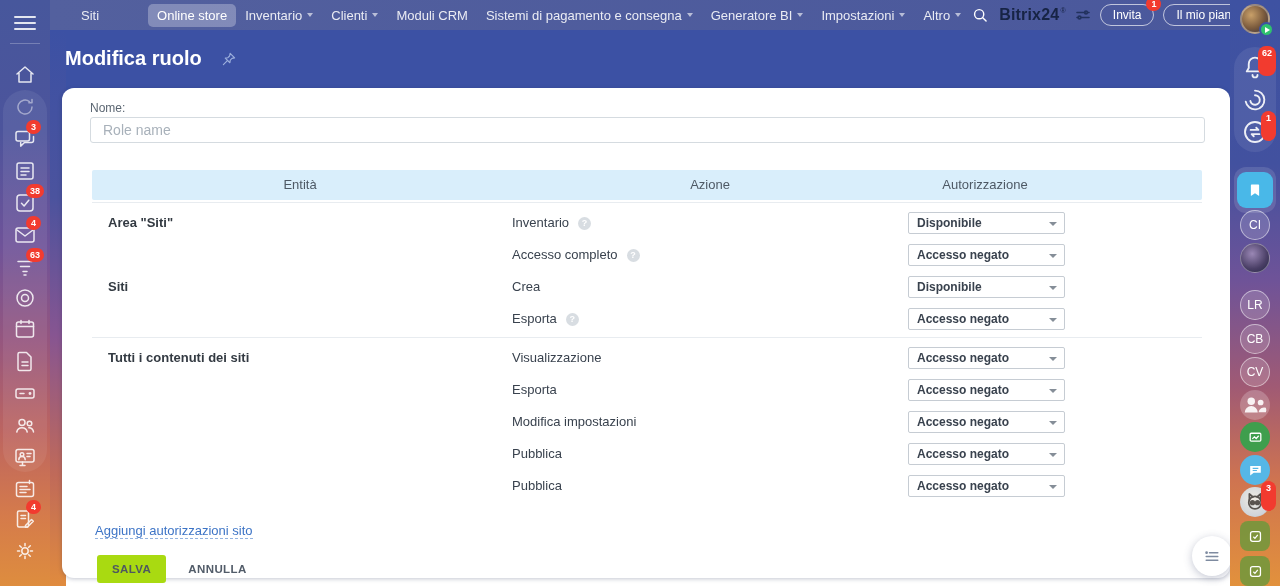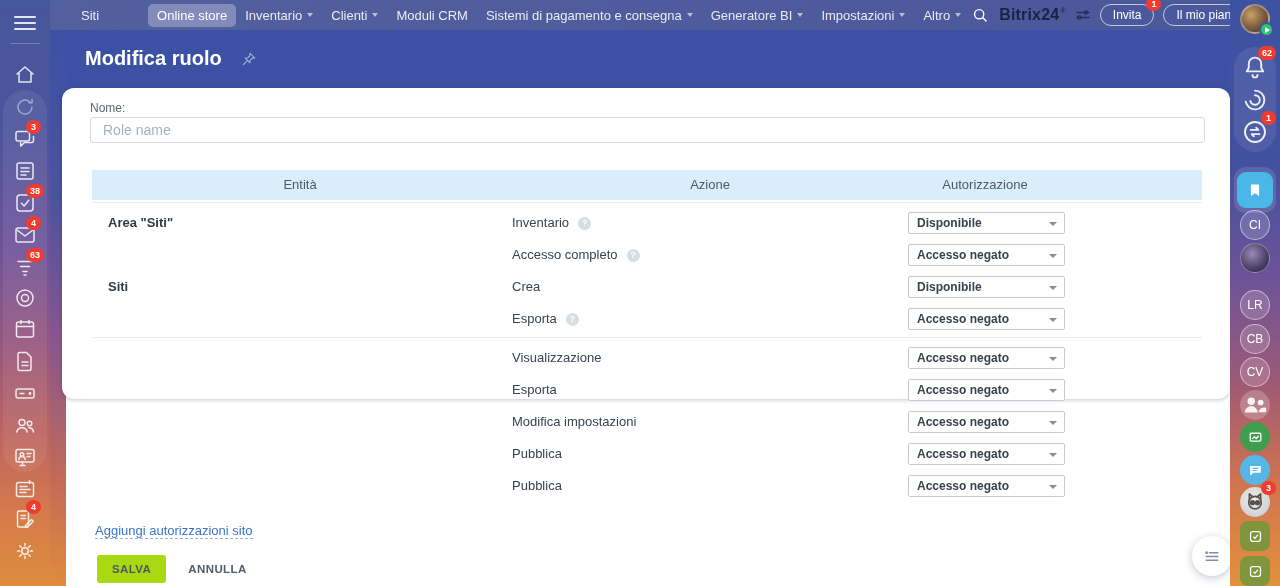--- a/index.html
+++ b/index.html
@@ -21,21 +21,21 @@
 
   
   .right-rail { position:absolute; left:1230px; top:0; width:50px; height:586px;
     background:linear-gradient(180deg,#3e52a2 0%,#42519f 28%,#6f5398 48%,#a05a74 66%,#cf7450 82%,#e2913c 100%); z-index:5; }
   .rr-pill-a { position:absolute; left:4px; top:47px; width:42px; height:105px; background:rgba(255,255,255,.08); border-radius:21px; }
   .rr-pill-b { position:absolute; left:4px; top:167px; width:42px; height:46px; background:rgba(255,255,255,.12); border-radius:12px; }
   .rr-item { position:absolute; left:10px; width:30px; height:30px; cursor:pointer; }
   .rr-item svg { width:100%; height:100%; stroke:#fff; stroke-width:1.5; fill:none; stroke-linecap:round; stroke-linejoin:round; opacity:.9; }
   .circle-avatar { border-radius:50%; width:30px; height:30px; display:flex; align-items:center; justify-content:center; }
   .monogram { background:rgba(255,255,255,.16); border:1.5px solid rgba(255,255,255,.5); color:#fff; font-size:12px; font-weight:normal; }
-  .rr-badge { position:absolute; top:-6px; right:-6px; min-width:15px; height:14px; padding:0 4px; background:#f23b2f; border-radius:8px;
+  .rr-badge { position:absolute; top:-6px; right:-6px; min-width:15px; height:30px; padding:0 4px; background:#f23b2f; border-radius:8px;
     color:#fff; font-size:9px; font-weight:bold; line-height:14px; text-align:center; z-index:2; }
   .bookmark-tile { position:absolute; left:7px; width:36px; height:36px; background:#49b8e8; border-radius:9px; display:flex; align-items:center; justify-content:center; cursor:pointer; }
   .tile { position:absolute; left:10px; width:30px; height:30px; border-radius:8px; display:flex; align-items:center; justify-content:center; cursor:pointer; }
 
   
   .main { position:absolute; left:50px; top:0; width:1180px; height:586px; background:#fff; }
   .bg-top { position:absolute; left:0; top:30px; width:1180px; height:170px; background:#3c51a4; }
   .left-strip { position:absolute; left:0; top:30px; width:16px; height:556px;
     background:linear-gradient(180deg,#3c51a4 0%,#4b539e 30%,#875591 55%,#c06a59 80%,#e08b3e 100%); }
 
@@ -49,27 +49,27 @@
   .search-btn svg { width:20px; height:20px; stroke:#fff; stroke-width:1.7; fill:none; stroke-linecap:round; }
   .logo { display:flex; align-items:flex-start; color:#172445; font-weight:bold; font-size:16px; cursor:pointer; letter-spacing:.2px; }
   .logo .reg { font-size:7px; margin:1px 0 0 1px; font-weight:normal; }
   .sliders-icon { width:16px; height:16px; cursor:pointer; }
   .sliders-icon svg { stroke:#22325e; stroke-width:1.6; fill:none; stroke-linecap:round; }
   .pill-btn { position:relative; border:1px solid rgba(255,255,255,.65); border-radius:13px; color:#fff; font-size:12px;
     padding:3px 12px; white-space:nowrap; cursor:pointer; }
   .pill-badge { position:absolute; top:-8px; right:-8px; min-width:15px; height:14px; padding:0 4px; background:#f23b2f; border-radius:8px;
     color:#fff; font-size:9px; font-weight:bold; line-height:14px; text-align:center; }
 
-  .page-title-row { position:absolute; left:15px; top:47px; display:flex; align-items:center; gap:18px; z-index:2;margin-left:20px; }
+  .page-title-row { position:absolute; left:15px; top:47px; display:flex; align-items:center; gap:18px; z-index:2; }
   .page-title { color:#fff; font-size:20px; font-weight:bold; }
   .pin-icon { width:18px; height:18px; cursor:pointer; }
   .pin-icon svg { stroke:#9db0dd; stroke-width:1.5; fill:none; stroke-linecap:round; stroke-linejoin:round; }
 
   
-  .card { position:absolute; left:12px; top:88px; width:1168px; height:311px; background:#fff; border-radius:12px;
+  .card { position:absolute; left:12px; top:88px; width:1168px; height:490px; background:#fff; border-radius:12px;
     box-shadow:0 1px 4px rgba(20,30,70,.25); z-index:2; }
   .name-label { position:absolute; left:28px; top:13px; font-size:12px; color:#5b6672; }
   .name-input { position:absolute; left:28px; top:29px; width:1115px; height:26px; border:1px solid #d5dbe0; border-radius:3px;
     font-size:14px; color:#333; padding:0 12px; outline:none; font-family:inherit; }
   .name-input::placeholder { color:#a8b1ba; }
 
   .grid-header { position:absolute; left:30px; top:82px; width:1110px; height:30px; background:#d9eefb; border-radius:2px; }
   .grid-header span { position:absolute; top:0; line-height:30px; font-size:13px; color:#4e5965; transform:translateX(-50%); white-space:nowrap; }
 
   .grid-body { position:absolute; left:30px; top:112px; width:1110px; }
@@ -319,20 +319,21 @@
                   <span>Esporta</span>
                   <span class="help">?</span>
                 </div>
               <div class="select"><span>Accesso negato</span><i class="chev"></i></div>
             </div>
           </div>
         </div>
 
         <div class="section">
           <div class="group">
+            <div class="entity">Tutti i contenuti dei siti</div>
             <div class="row">
               <div class="action">
                   <span>Visualizzazione</span>
                 </div>
               <div class="select"><span>Accesso negato</span><i class="chev"></i></div>
             </div>
             <div class="row">
               <div class="action">
                   <span>Esporta</span>
                 </div>

